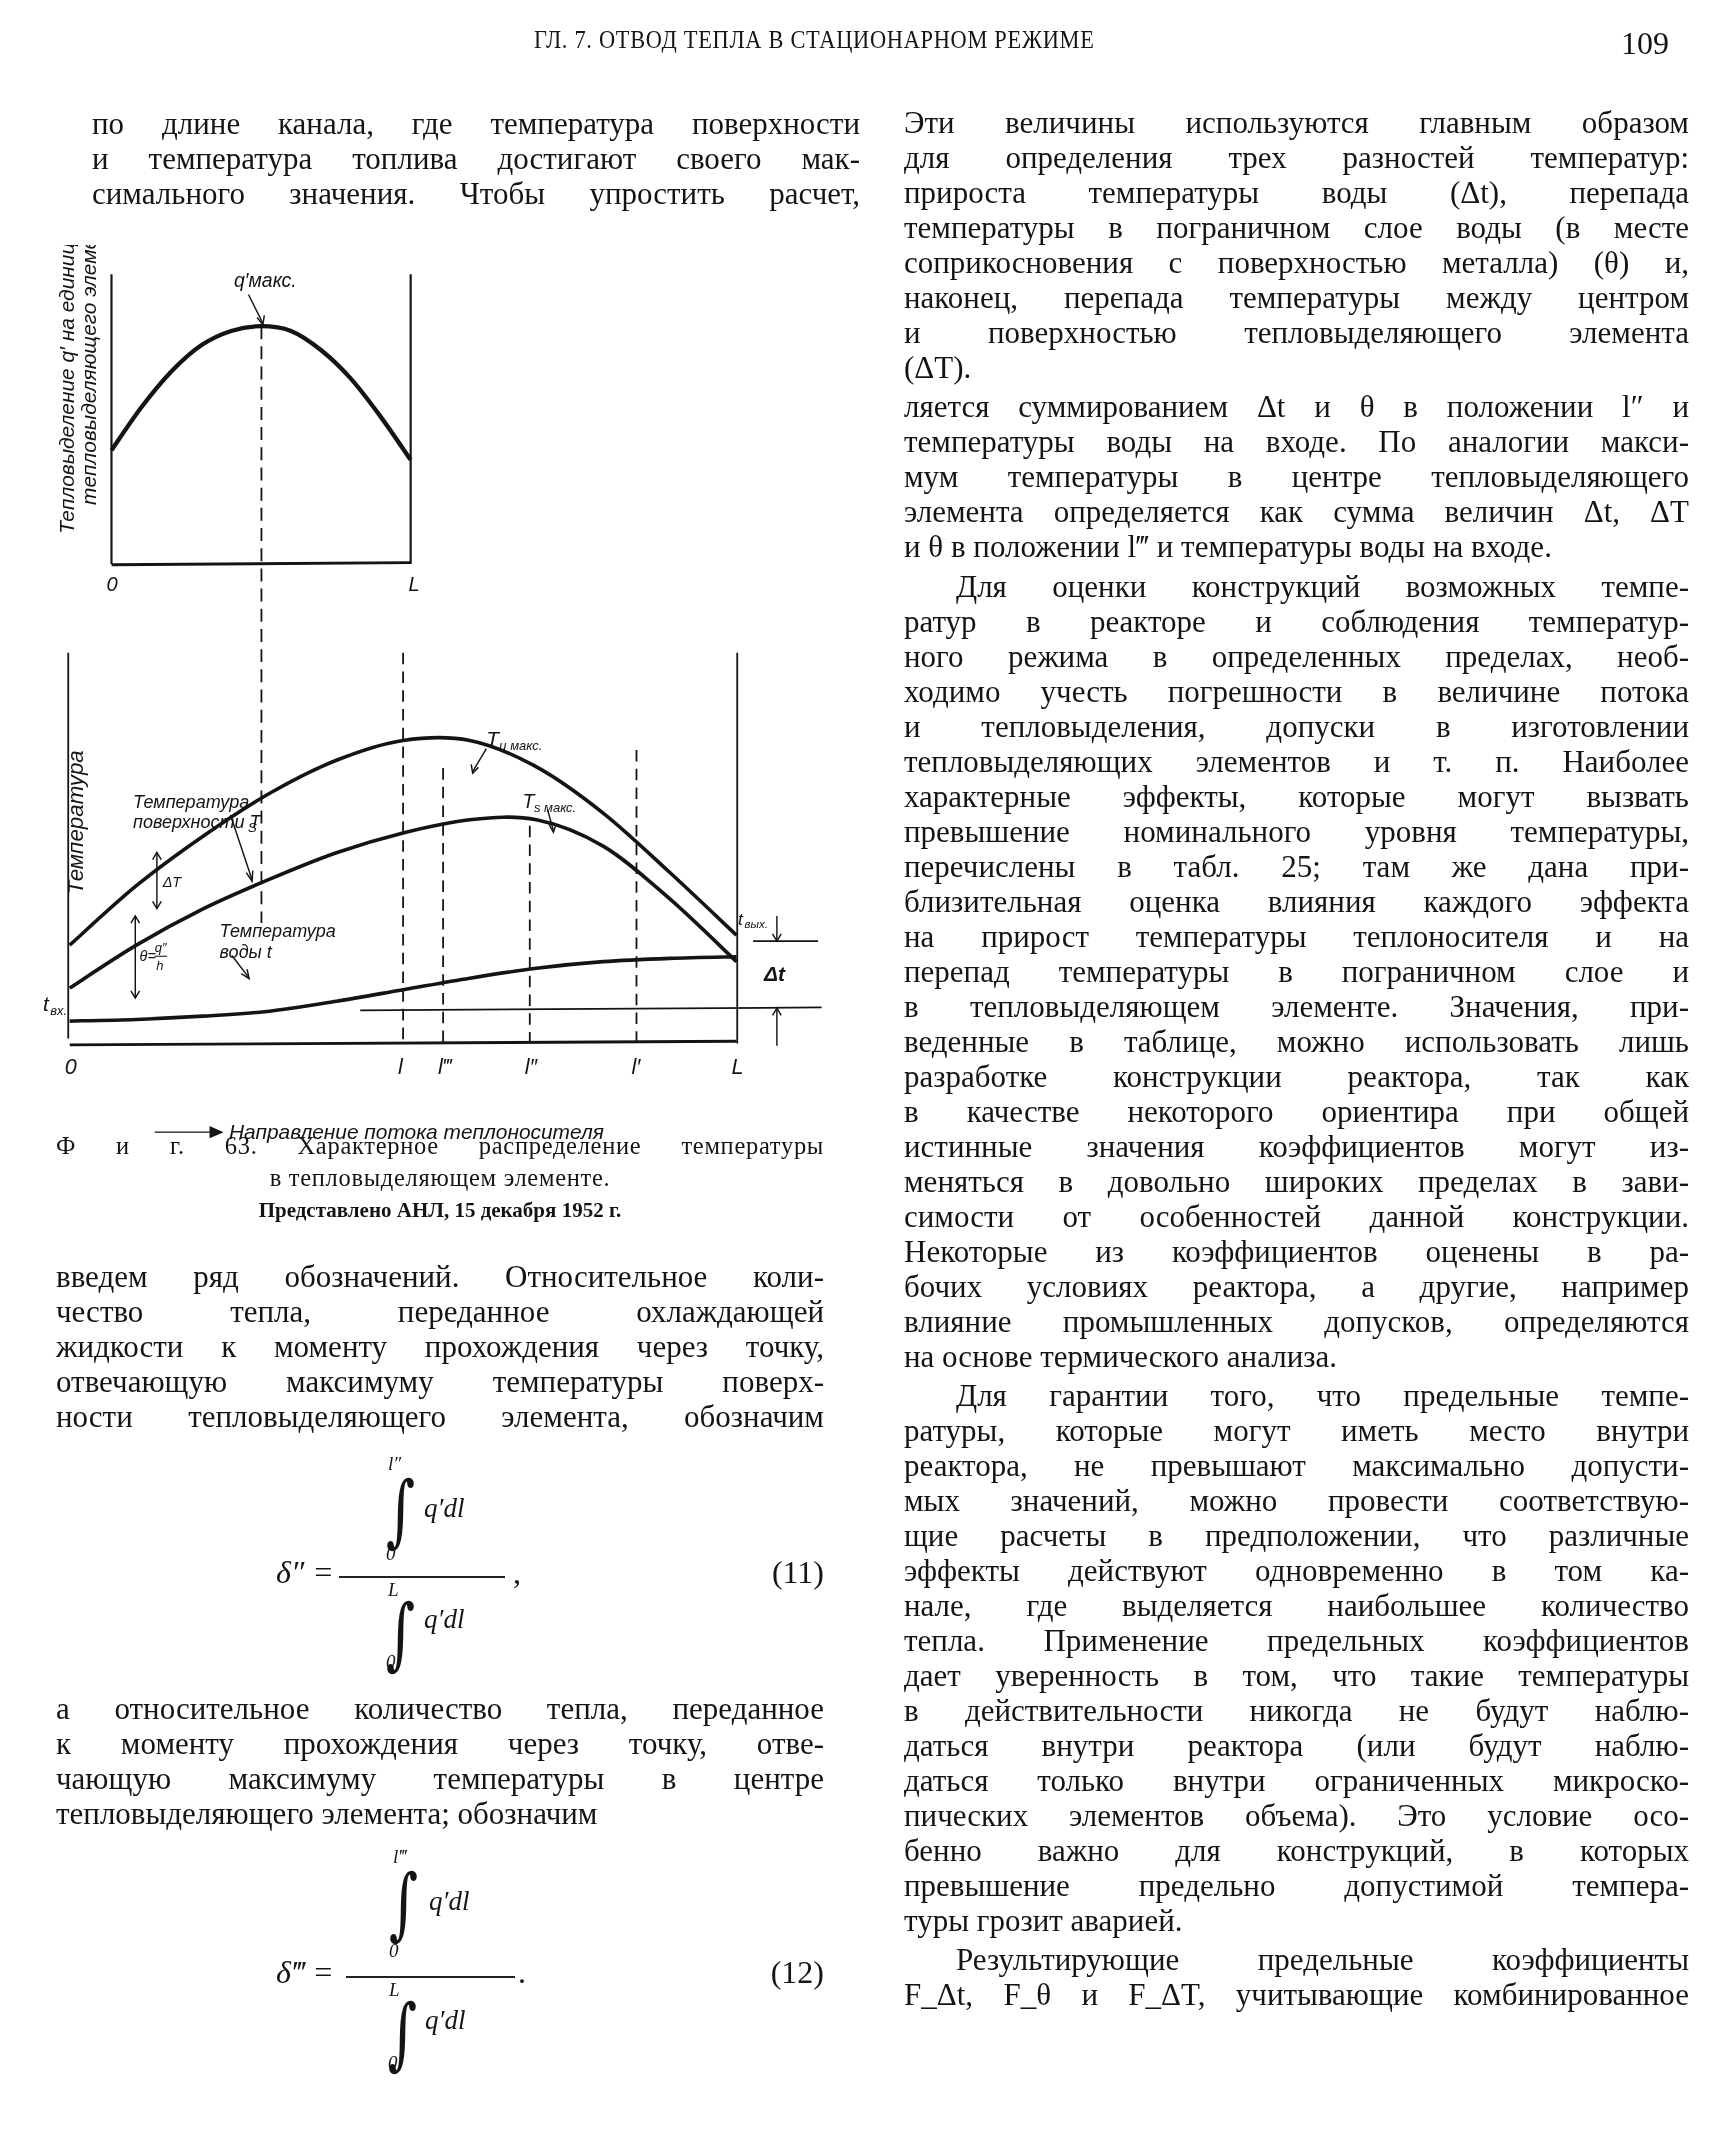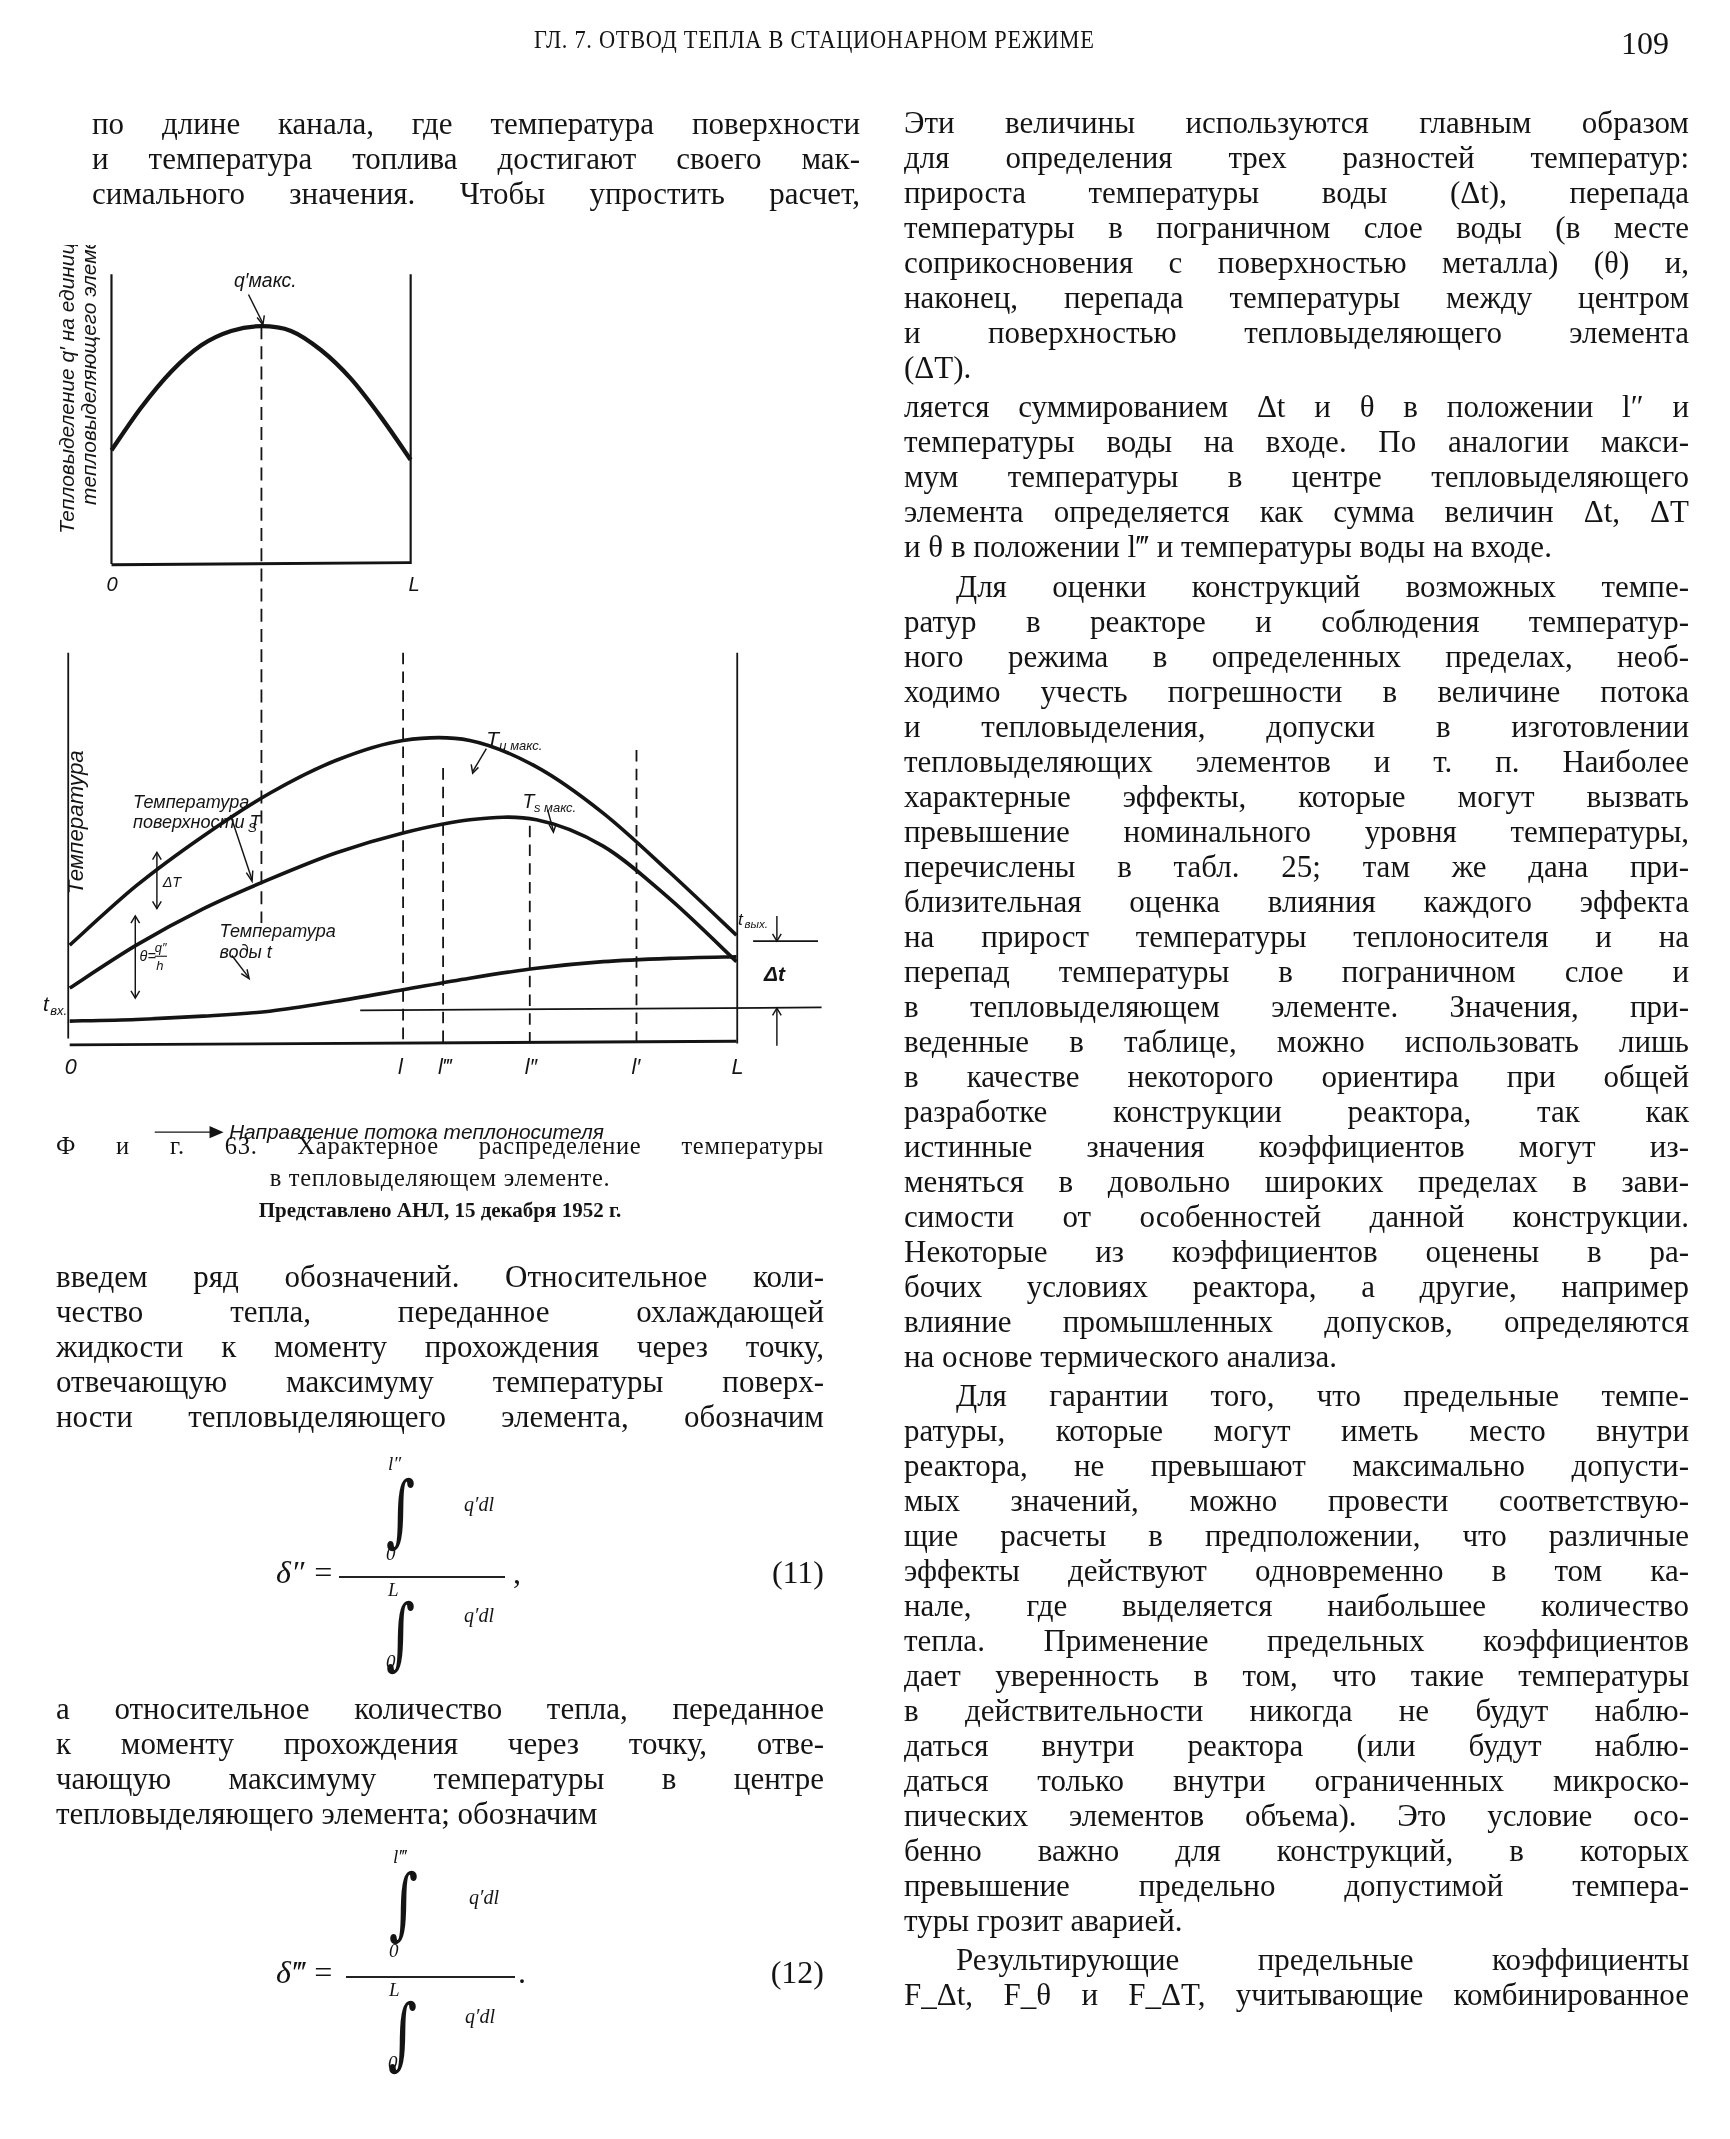--- a/index.html
+++ b/index.html
@@ -34,21 +34,21 @@
   .caption .c1 { font-size: 24.5px; letter-spacing: 0.7px; text-align: justify; text-align-last: justify; white-space: nowrap; }
   .caption .c2 { font-size: 24.5px; letter-spacing: 0.7px; text-align: center; margin-top: 4.3px; }
   .caption .c3 { font-size: 21px; font-weight: bold; text-align: center; margin-top: 5.8px; }
 
   
   .equation { position: absolute; left: 56px; width: 768px; height: 245px; font-style: italic; }
   .eq-lhs { position: absolute; font-size: 32px; }
   .eq-bar { position: absolute; height: 2.2px; background: #222; }
   .eq-int { position: absolute; font-size: 56px; font-style: normal; font-family: "DejaVu Serif", serif; line-height: 1; transform: scaleY(1.4); transform-origin: top left; }
   .eq-limit { position: absolute; font-size: 19px; }
-  .eq-integrand { position: absolute; font-size: 20px; margin-left: 40px; }
+  .eq-integrand { position: absolute; font-size: 27px; }
   .eq-number { position: absolute; right: 0; font-size: 32px; font-style: normal; }
   .eq-punct { position: absolute; font-size: 32px; font-style: normal; }
 </style>
 </head>
 <body>
 
 <div class="running-head">ГЛ. 7. ОТВОД ТЕПЛА В СТАЦИОНАРНОМ РЕЖИМЕ</div>
 <div class="page-number">109</div>
 
 <div class="col col-left" style="top:106px;margin-left:36px;">
@@ -231,22 +231,22 @@
       <span class="line">и тепловыделения, допуски в изготовлении</span>
       <span class="line">тепловыделяющих элементов и т. п. Наиболее</span>
       <span class="line">характерные эффекты, которые могут вызвать</span>
       <span class="line">превышение номинального уровня температуры,</span>
       <span class="line">перечислены в табл. 25; там же дана при-</span>
       <span class="line">близительная оценка влияния каждого эффекта</span>
       <span class="line">на прирост температуры теплоносителя и на</span>
       <span class="line">перепад температуры в пограничном слое и</span>
       <span class="line">в тепловыделяющем элементе. Значения, при-</span>
       <span class="line">веденные в таблице, можно использовать лишь</span>
+      <span class="line">разработке конструкции реактора, так как</span>
       <span class="line">в качестве некоторого ориентира при общей</span>
-      <span class="line">разработке конструкции реактора, так как</span>
       <span class="line">истинные значения коэффициентов могут из-</span>
       <span class="line">меняться в довольно широких пределах в зави-</span>
       <span class="line">симости от особенностей данной конструкции.</span>
       <span class="line">Некоторые из коэффициентов оценены в ра-</span>
       <span class="line">бочих условиях реактора, а другие, например</span>
       <span class="line">влияние промышленных допусков, определяются</span>
       <span class="line last">на основе термического анализа.</span>
     </div>
     <div class="para-gap"></div>
     <div>

